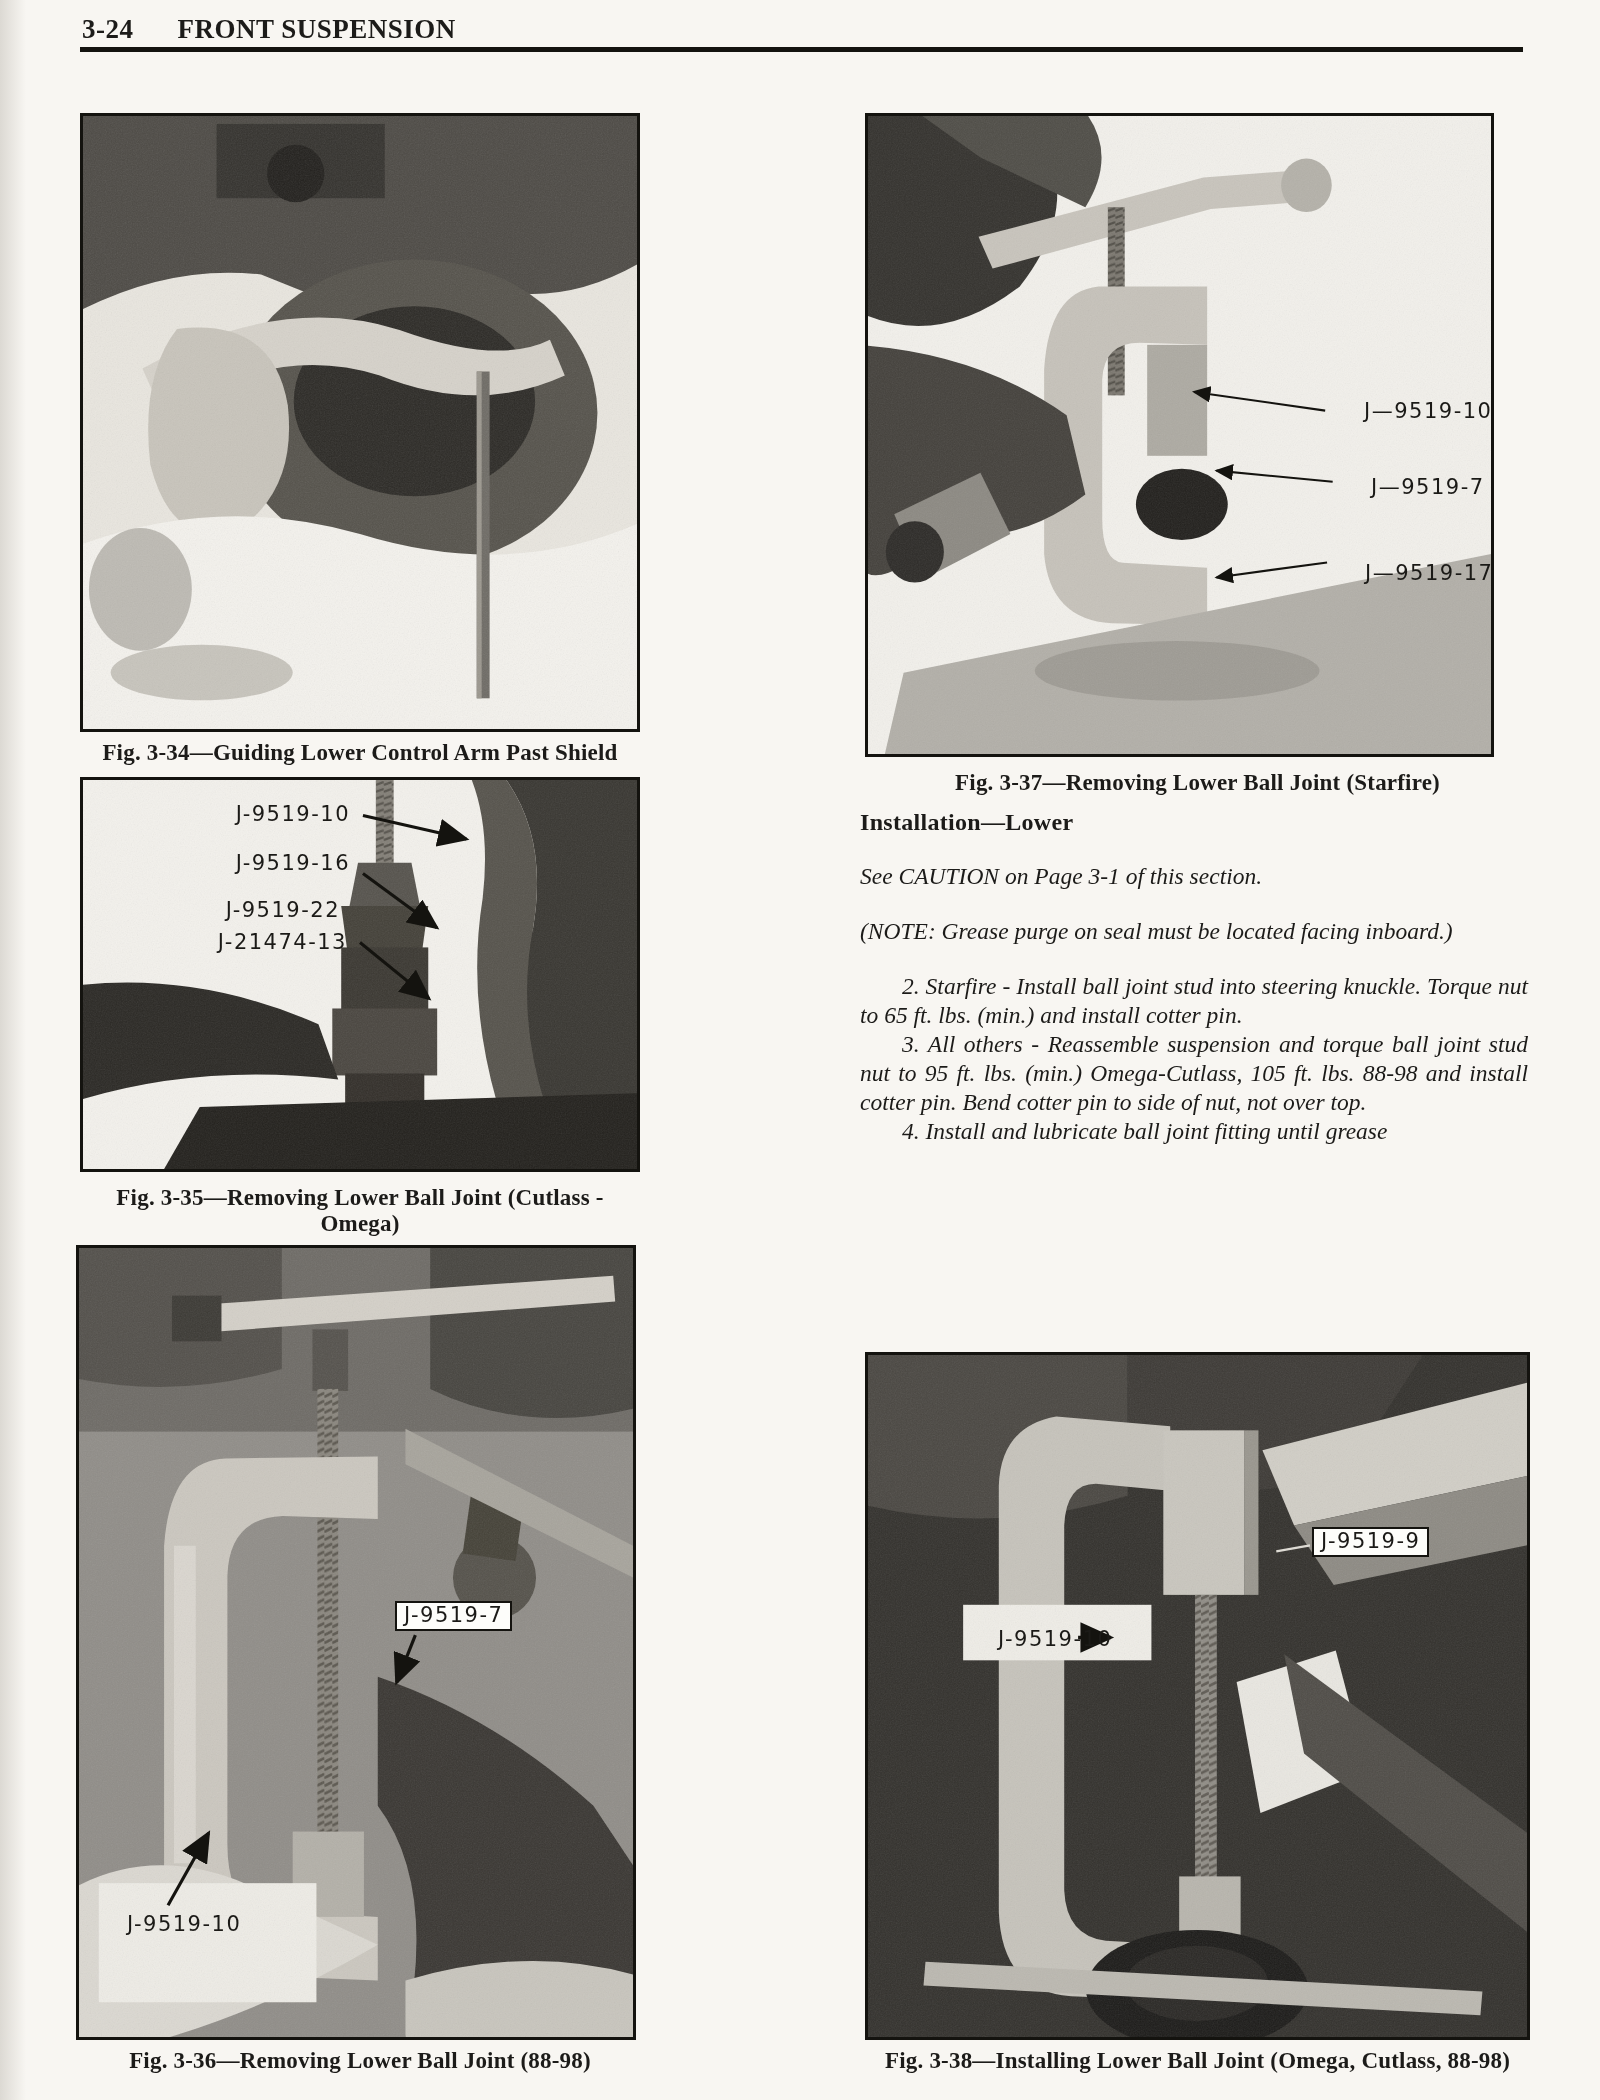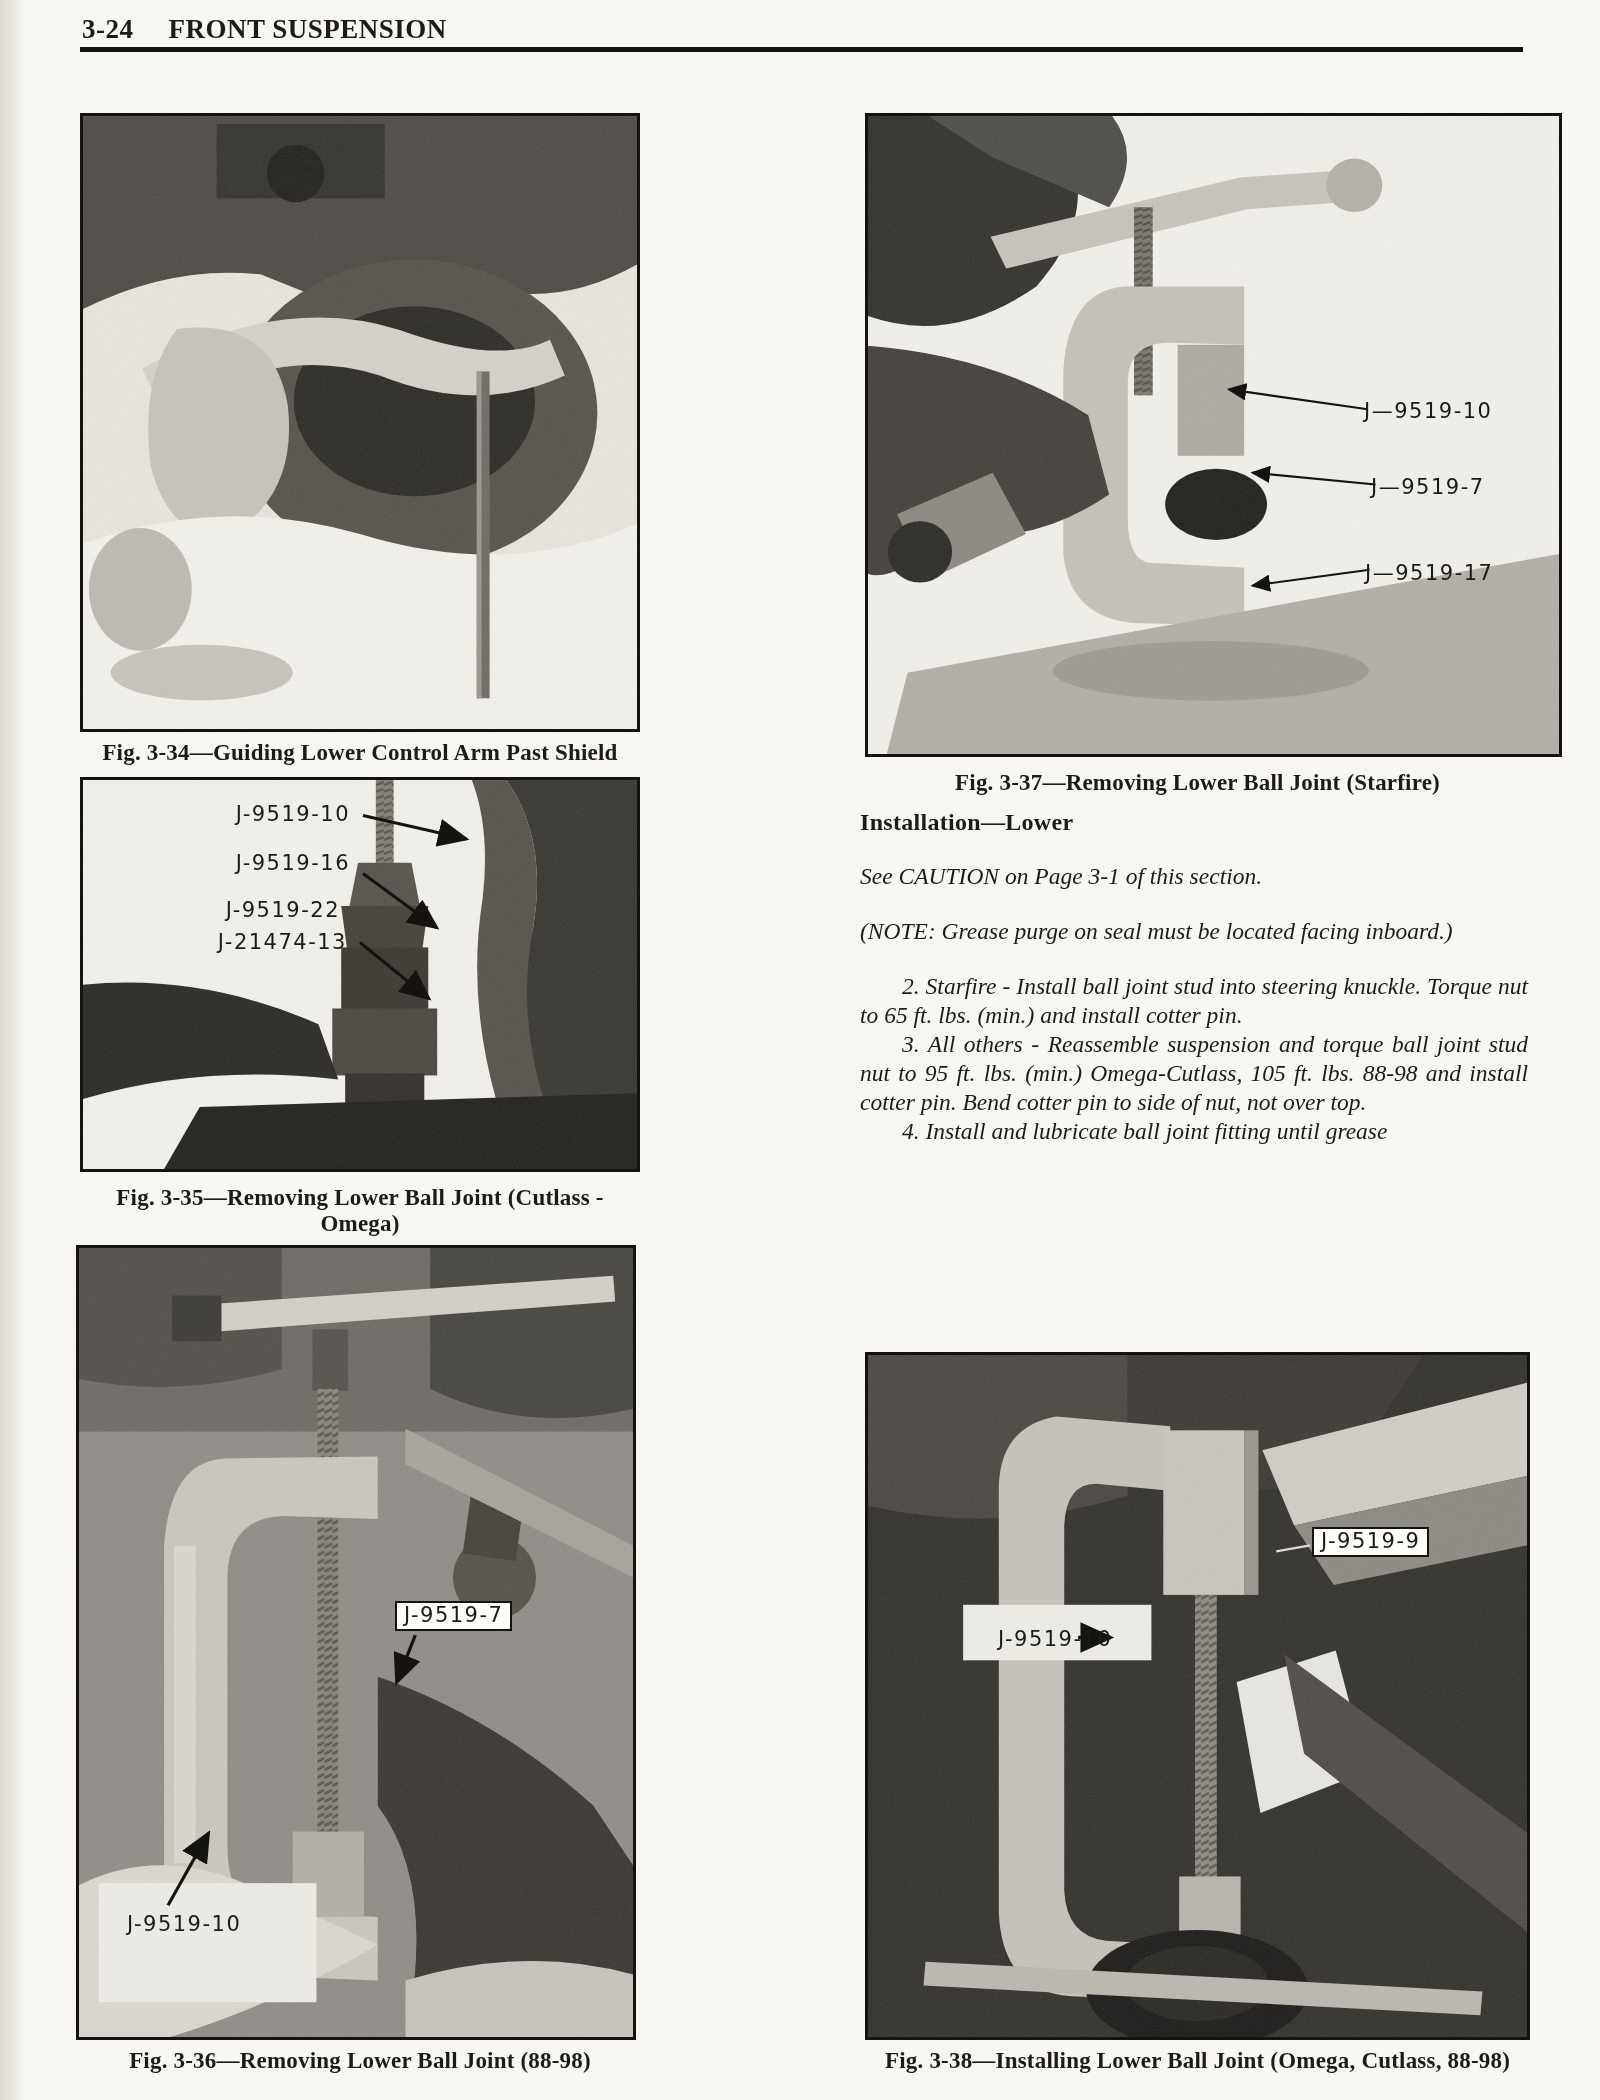--- a/index.html
+++ b/index.html
@@ -5,21 +5,21 @@
   html,body{margin:0;padding:0;background:#555;}
   .page{
     position:relative;width:1600px;height:2100px;margin:0 auto;
     background:#f8f6f2;overflow:hidden;
     font-family:"Liberation Serif", serif;color:#1c1b19;
   }
   .page-edge{position:absolute;left:0;top:0;width:26px;height:100%;
     background:linear-gradient(90deg,#dcd9d3,rgba(248,246,242,0));}
   
   .hdr{position:absolute;left:82px;top:14px;font-weight:bold;font-size:27px;letter-spacing:.5px;}
-  .hdr .num{margin-right:35px;}
+  .hdr .num{margin-right:44px;}
   .hdr-rule{position:absolute;left:80px;top:47px;width:1443px;height:5px;background:#14130f;}
   
   .fig{position:absolute;border:3px solid #14130f;background:#eceae4;box-sizing:border-box;}
   .fig svg.scene{position:absolute;left:0;top:0;width:100%;height:100%;}
   .fig svg.overlay{position:absolute;left:0;top:0;width:100%;height:100%;pointer-events:none;}
   .caption{
     position:absolute;text-align:center;font-weight:bold;font-size:23px;letter-spacing:.2px;
   }
   
   .tlabel{
@@ -153,21 +153,21 @@
           </marker>
         </defs>
       <line x1="340" y1="390" x2="321" y2="438" stroke="#14130f" stroke-width="3.2" marker-end="url(#ah36)"></line>
       <line x1="90" y1="663" x2="131" y2="590" stroke="#14130f" stroke-width="3.2" marker-end="url(#ah36)"></line>
     </svg>
     <div class="tlabel boxed" style="left:316px;top:353px;">J-9519-7</div>
     <div class="tlabel" style="left:48px;top:664px;">J-9519-10</div>
   </div>
   <div class="caption" style="left:80px;top:2048px;width:560px;">Fig. 3-36—Removing Lower Ball Joint (88-98)</div>
 
-  <div class="fig" style="left:865px;top:113px;width:697px;height:644px;">
+  <div class="fig" style="left:865px;top:113px;width:629px;height:644px;">
     <svg class="scene" viewBox="0 0 665 644" preserveAspectRatio="none">
       <defs>
           <filter id="gr37">
             <feTurbulence type="fractalNoise" baseFrequency="0.8" numOctaves="2"></feTurbulence>
             <feColorMatrix type="saturate" values="0"></feColorMatrix>
           </filter>
       <pattern id="thr37" width="8" height="7" patternUnits="userSpaceOnUse">
             <rect width="8" height="7" fill="#7b776f"></rect>
             <line x1="0" y1="5" x2="8" y2="2" stroke="#514e47" stroke-width="2.4"></line>
           </pattern>

